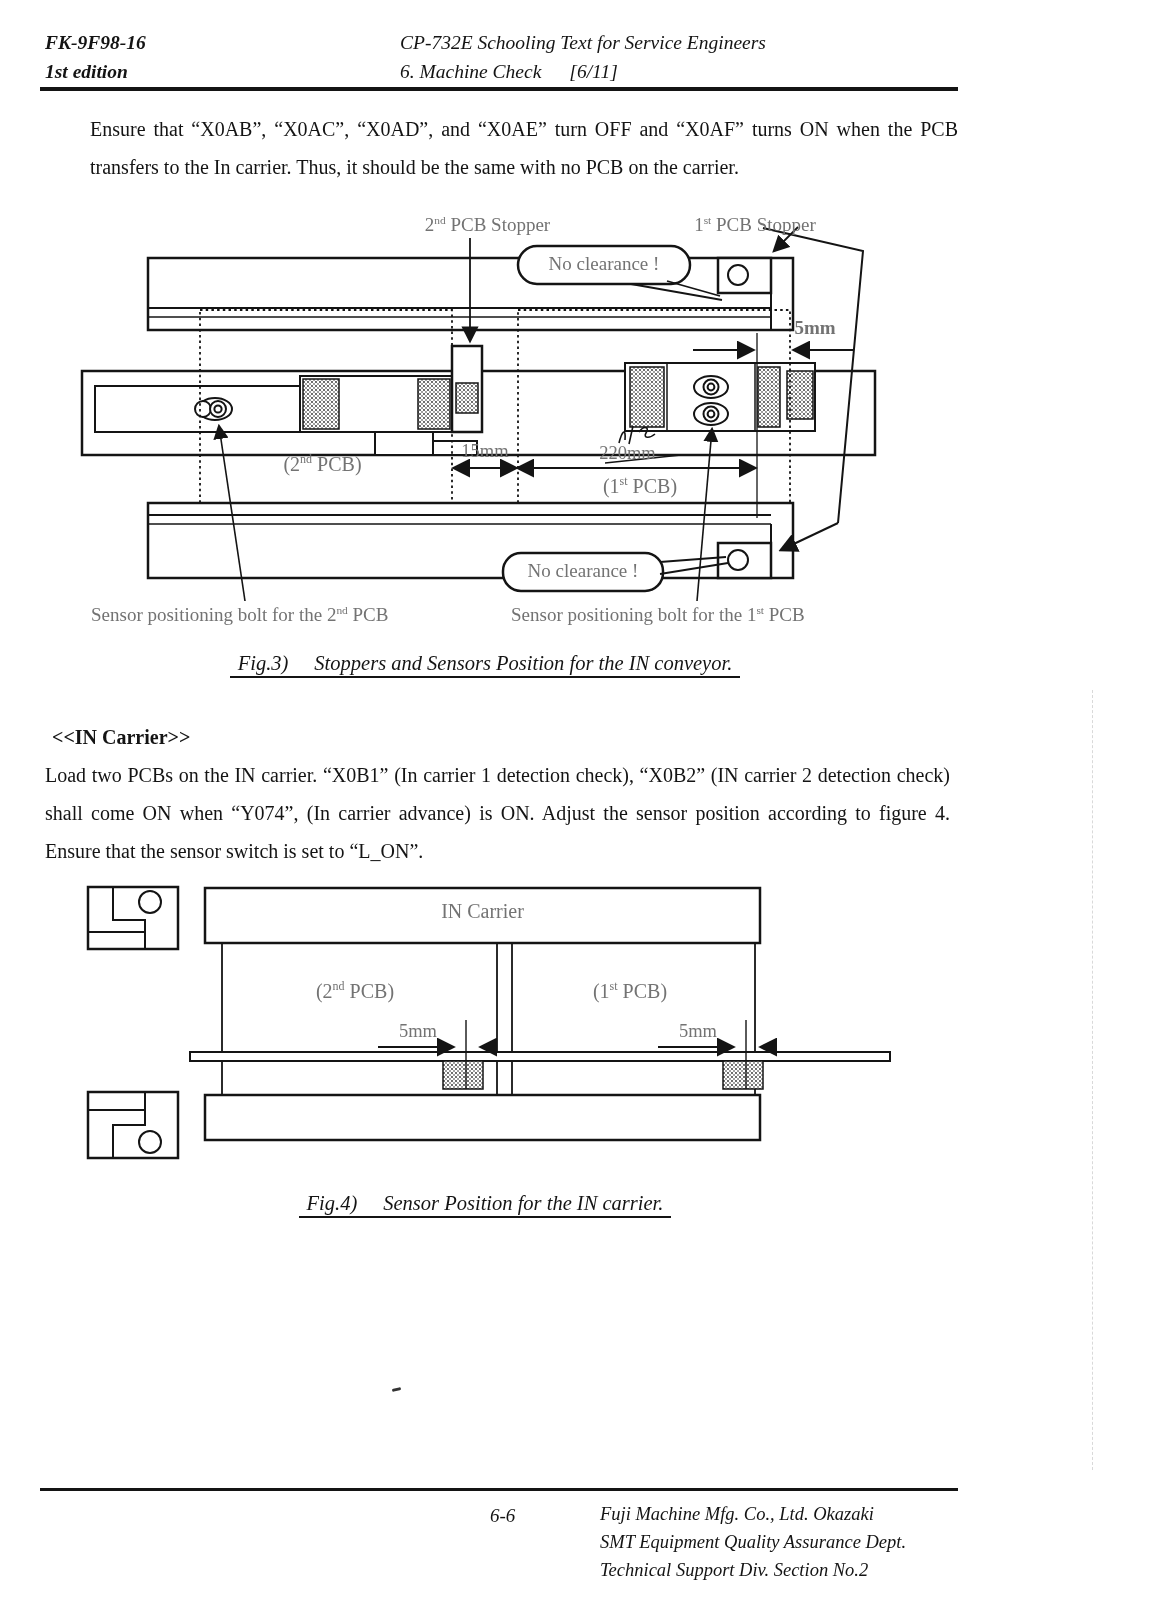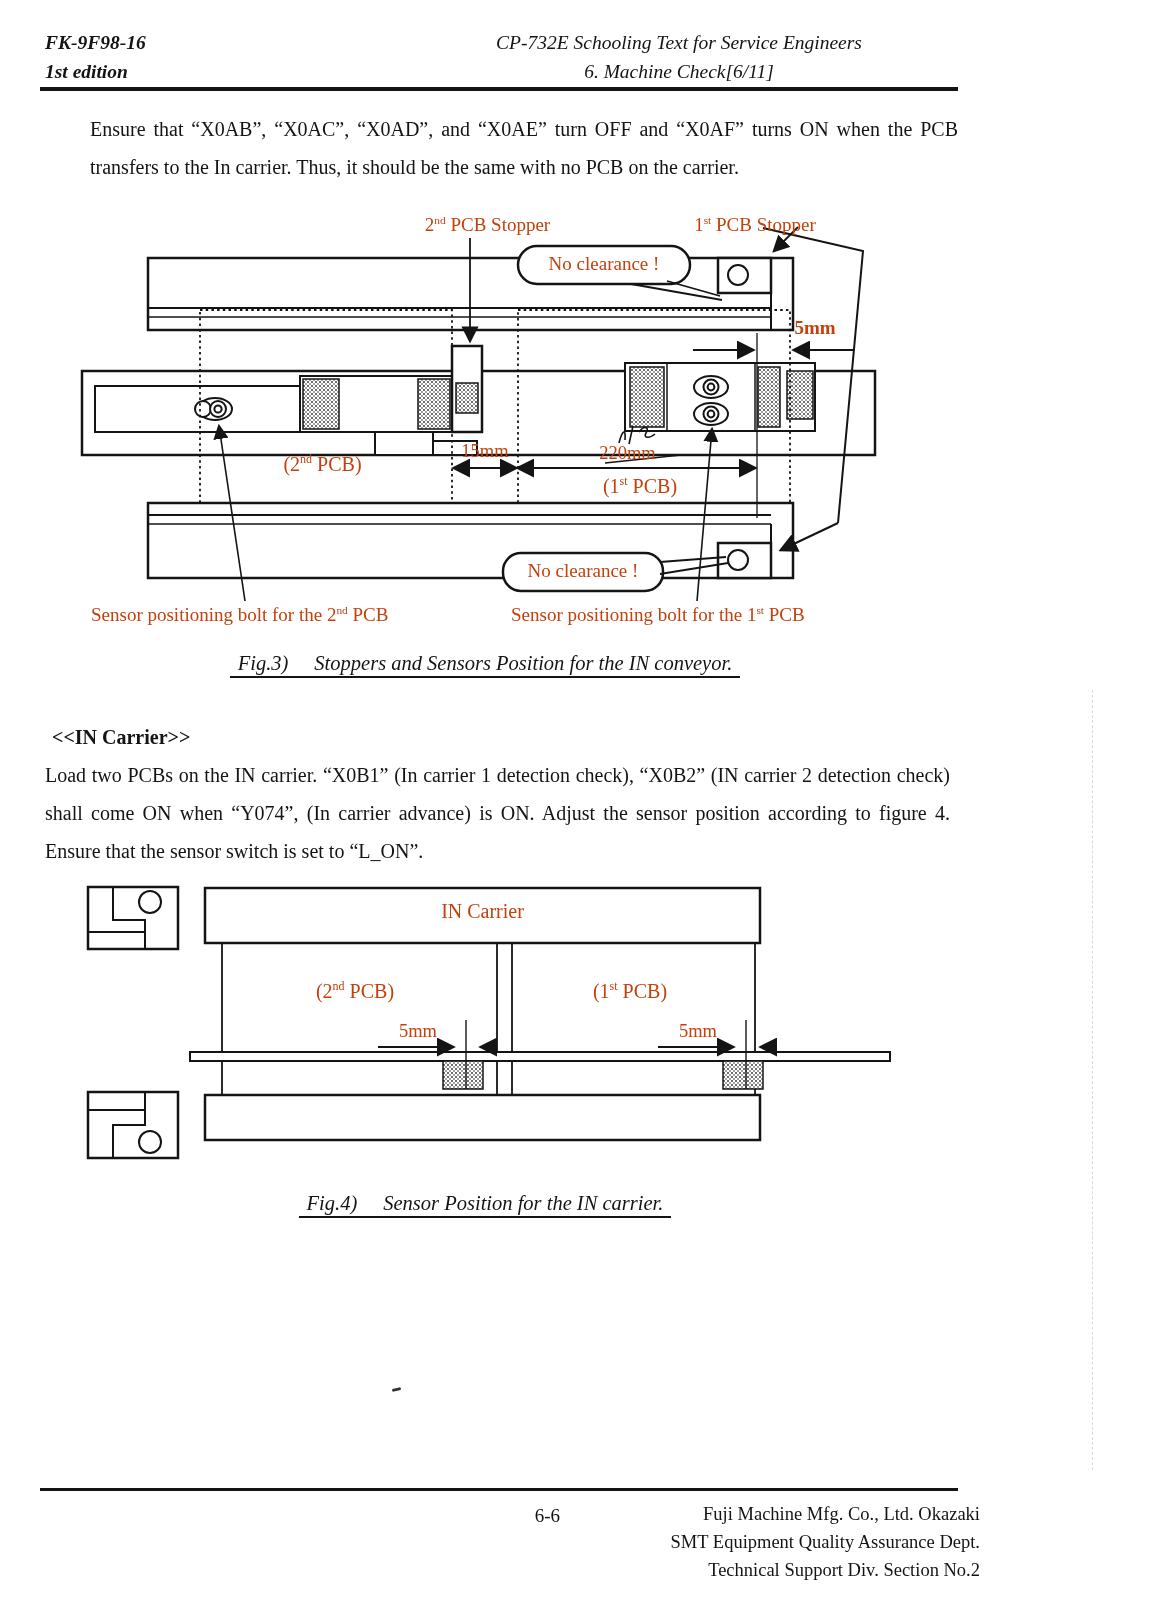--- a/index.html
+++ b/index.html
@@ -1,46 +1,46 @@
 <!DOCTYPE html>
 <html><head>
 <meta charset="utf-8">
 <style>
   html,body{margin:0;padding:0;background:#d9d9d9}
   #page{position:relative;width:1167px;height:1616px;background:#ffffff;
         font-family:"Liberation Serif","DejaVu Serif",serif;color:#141414;overflow:hidden}
   .abs{position:absolute}
-  .fl{position:absolute;font-size:19px;white-space:nowrap;color:#c2410c}
+  .fl{position:absolute;font-size:19px;white-space:nowrap;color:#737373}
   .ctr{text-align:center}
   .b{font-weight:bold}
   sup{font-size:0.6em;vertical-align:super;line-height:0}
   .para{position:absolute;text-align:justify;text-align-last:left;font-size:20px;line-height:38px}
   .hdr{font-style:italic;font-size:19.5px;line-height:29px}
   .cap{position:absolute;text-align:center;font-style:italic;font-weight:normal;font-size:20.5px}
   .cap .u{border-bottom:2.3px solid #141414;padding:0 8px 2px}
   .cap .figno{margin-right:26px}
   .rule{position:absolute;background:#141414}
   .heading{position:absolute;font-weight:bold;font-size:20px}
-  .ftr{position:absolute;font-size:18.5px;line-height:28px;text-align:right}
+  .ftr{position:absolute;font-style:italic;font-size:18.5px;line-height:28px;text-align:left}
   svg{position:absolute;left:0;top:0}
   svg *{vector-effect:none}
 </style>
 </head>
 <body>
 
 <div id="page">
 
   <div class="abs hdr" style="left:45px;top:28px;font-weight:bold">
     <div>FK-9F98-16</div>
     <div style="font-weight:bold">1st edition</div>
   </div>
-  <div class="abs hdr" style="left:400px;top:28px;width:558px;text-align:center">
+  <div class="abs hdr" style="left:400px;top:28px;width:558px;text-align:left">
     <div>CP-732E Schooling Text for Service Engineers</div>
     <div>
-      <span>6. Machine Check</span><span style="">[6/11]</span>
+      <span>6. Machine Check</span><span style="margin-left:28px">[6/11]</span>
     </div>
   </div>
   <div class="rule" style="left:40px;top:87px;width:918px;height:3.5px"></div>
 
   <div class="para" style="left:90px;top:110px;width:868px">Ensure that “X0AB”, “X0AC”, “X0AD”, and “X0AE” turn OFF and “X0AF” turns ON when the PCB transfers to the In carrier. Thus, it should be the same with no PCB on the carrier.</div>
 
   <div class="abs" style="left:75px;top:213px;width:820px;height:432px">
     <svg width="820" height="432" viewBox="0 0 820 432">
       <defs>
         <marker id="m3a" viewBox="0 0 10 10" refX="8.5" refY="5" markerWidth="9.5" markerHeight="9.5" orient="auto-start-reverse">

